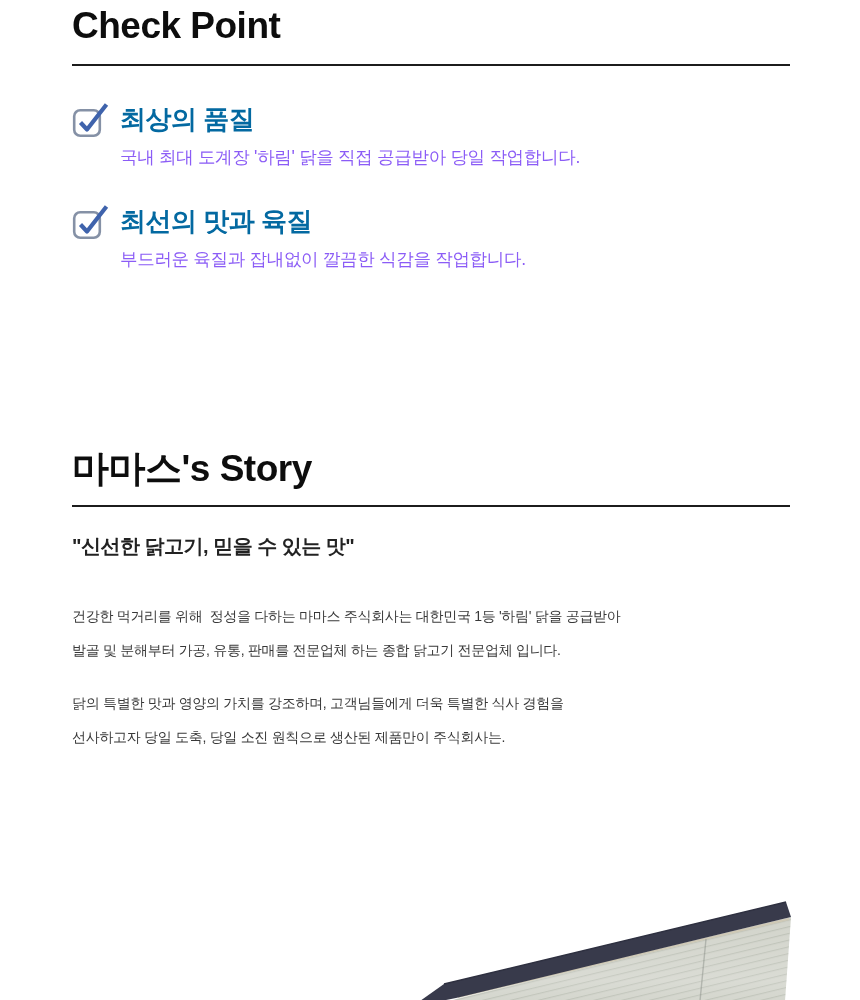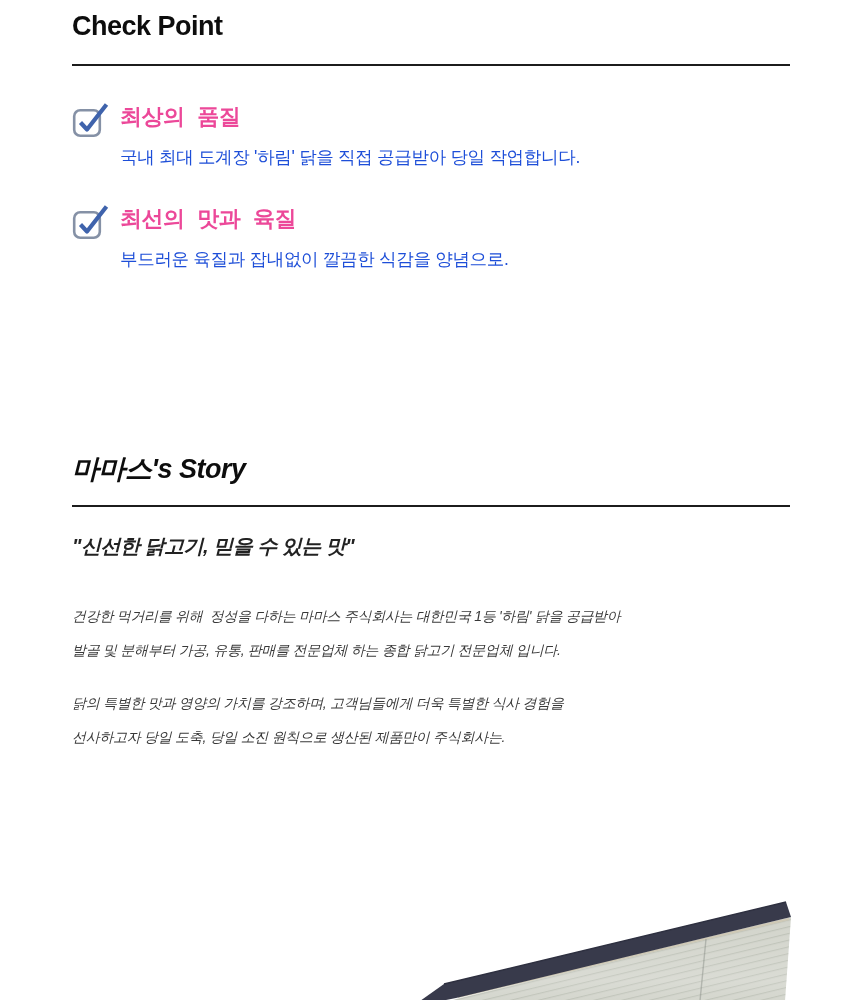--- a/index.html
+++ b/index.html
@@ -7,41 +7,41 @@
   body {
     width: 860px; height: 1000px;
     font-family: "Liberation Sans", "DejaVu Sans", sans-serif;
     position: relative; overflow: hidden;
     color: #111;
   }
   .page { width: 860px; height: 1000px; position: relative; overflow: hidden; background: #fff; }
   .content { padding: 0 70px 0 72px; }
 
   .section-title {
-    font-size: 27px; font-weight: 800; color: #0d0d0d;
+    font-size: 37px; font-weight: 800; color: #0d0d0d;
     letter-spacing: -0.5px; line-height: 40px; padding-top: 6px;
     white-space: pre-wrap;
   }
   .rule { height: 2px; background: #1c1c1c; margin-top: 18px; }
 
   .items { margin-top: 34px; }
   .check-item { margin-bottom: 32px; }
   .item-head { display: flex; align-items: flex-start; }
   .check-icon-wrap { width: 38px; height: 38px; flex: 0 0 38px; margin-right: 10px; }
   .check-icon-wrap svg { display: block; width: 38px; height: 38px; overflow: visible; }
   .item-title {
-    font-size: 22px; font-weight: 800; color: #ec4899;
-    line-height: 38px; letter-spacing: -0.5px; white-space: pre-wrap; font-family: Liberation Mono, monospace;
+    font-size: 26px; font-weight: 800; color: #0369a1;
+    line-height: 38px; letter-spacing: -0.5px; white-space: pre-wrap;
   }
   .item-desc {
-    margin: 7px 0 0 48px; font-size: 17.5px; color: #1d4ed8;
+    margin: 7px 0 0 48px; font-size: 17.5px; color: #8b5cf6;
     line-height: 25px; letter-spacing: -0.3px; white-space: pre-wrap;
   }
 
-  .story-section { margin-top: 176px; font-style: italic; }
+  .story-section { margin-top: 176px; }
   .story-section .section-title { line-height: 42px; padding-top: 0; }
   .story-section .rule { margin-top: 15px; }
   .story-quote {
     margin-top: 26px; font-size: 20px; font-weight: 800; color: #222;
     letter-spacing: -0.5px; line-height: 26px; white-space: pre-wrap;
   }
   .story-para { font-size: 14px; color: #383838; letter-spacing: -0.3px; }
   .story-para .para-line { line-height: 34px; white-space: pre-wrap; }
   .para-1 { margin-top: 40px; }
   .para-2 { margin-top: 19px; }
@@ -80,21 +80,21 @@
         <div class="check-item">
           <div class="item-head">
             <span class="check-icon-wrap">
               <svg viewBox="0 0 38 38" aria-hidden="true">
                 <rect x="2.2" y="10.2" width="25.6" height="25.6" rx="6" fill="#ffffff" stroke="#8591a6" stroke-width="2.6"></rect>
                 <path d="M8.5 22.5 L15 29.5 L34.5 4.5" fill="none" stroke="#3f63ac" stroke-width="4.2" stroke-linejoin="round"></path>
               </svg>
             </span>
             <span class="item-title">최선의 맛과 육질</span>
           </div>
-          <div class="item-desc">부드러운 육질과 잡내없이 깔끔한 식감을 양념으로.</div>
+          <div class="item-desc">부드러운 육질과 잡내없이 깔끔한 식감을 작업합니다.</div>
         </div>
 
         <div class="check-item">
         </div>
 
       </div>
     </div>
 
     <div class="story-section">
       <h2 class="section-title">마마스's Story</h2>

